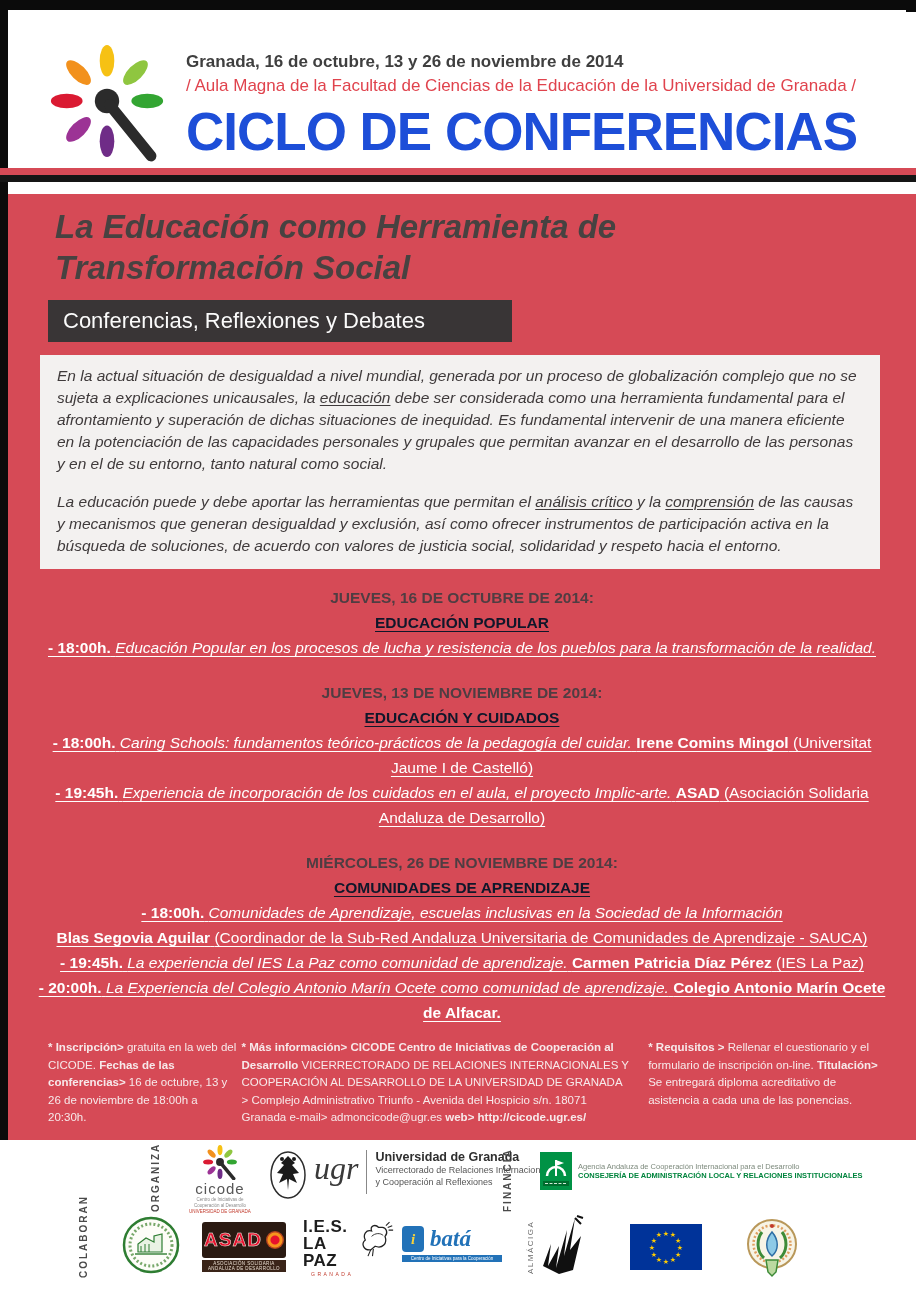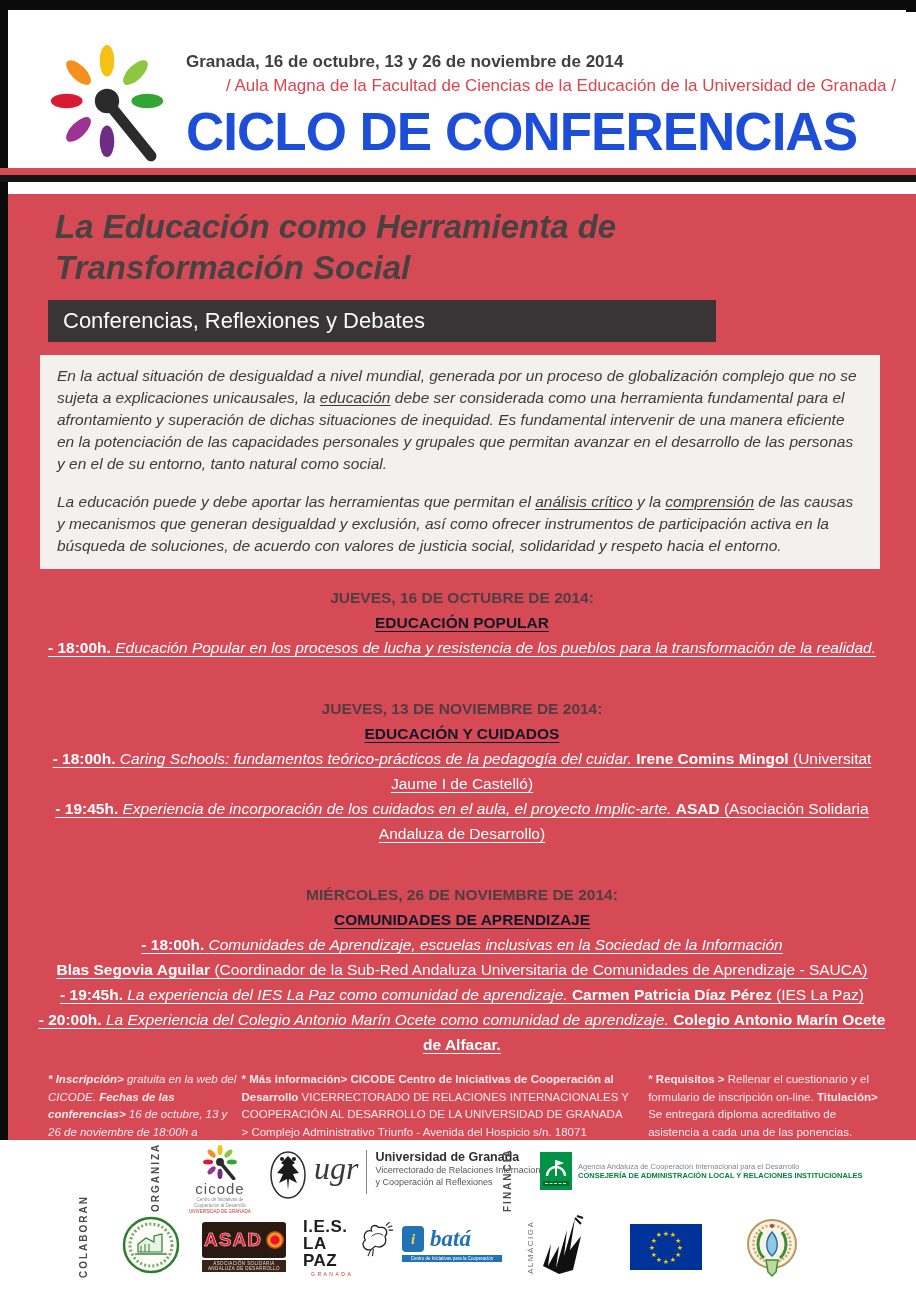--- a/index.html
+++ b/index.html
@@ -8,50 +8,50 @@
   
   .frame-top{position:absolute;left:0;top:0;width:916px;height:10px;background:#0b0b0b;}
   .frame-left{position:absolute;left:0;top:0;width:8px;height:1140px;background:#0b0b0b;}
   .frame-right{position:absolute;right:0;top:0;width:10px;height:182px;background:#0b0b0b;}
 
   
   .header{position:absolute;left:8px;top:12px;width:912px;height:158px;background:#fff;}
   .spark-logo{position:absolute;left:38px;top:28px;}
   .header-text{position:absolute;left:178px;top:40px;width:710px;}
   .date-line{font-size:17px;font-weight:bold;color:#3f3f3f;margin:0 0 4px 0;}
-  .venue-line{font-size:17px;color:#e0434d;margin:0;text-align:right;}
+  .venue-line{font-size:17px;color:#e0434d;margin:0;}
   .big-title{font-size:53px;font-weight:bold;color:#1d4ed8;letter-spacing:-1px;margin:8px 0 0 0;line-height:1.05;white-space:nowrap;}
 
   .rule-red{position:absolute;left:0;top:168px;width:916px;height:7px;background:#d64a56;}
   .rule-black{position:absolute;left:0;top:175px;width:916px;height:7px;background:#151515;}
 
   
   .body-red{position:absolute;left:8px;top:194px;width:908px;height:958px;background:#d64a56;overflow:hidden;}
   .main-title{margin:12px 0 0 47px;max-width:640px;font-size:33px;line-height:41px;font-style:italic;font-weight:bold;color:#474241;}
-  .banner{margin:12px 0 0 40px;width:668px;height:42px;background:#393536;color:#fbfbfb;font-size:22px;display:flex;align-items:center;padding-left:15px;box-sizing:border-box;}
+  .banner{margin:12px 0 0 40px;width:464px;height:42px;background:#393536;color:#fbfbfb;font-size:22px;display:flex;align-items:center;padding-left:15px;box-sizing:border-box;}
   .intro-box{margin:13px 0 0 32px;width:840px;box-sizing:border-box;background:#f3f1f0;padding:10px 17px 12px 17px;color:#3f3a3b;font-style:italic;font-size:15.5px;line-height:22px;}
   .intro-box p{margin:0;}
   .intro-box p+p{margin-top:16px;}
   .uu{text-decoration:underline;text-underline-offset:2px;}
 
   
   .schedule{margin-top:16px;text-align:center;color:#ffffff;font-size:15.5px;line-height:25px;padding:0 22px;}
-  .sec+.sec{margin-top:36px;}
+  .sec+.sec{margin-top:20px;}
   .sec-date{font-weight:bold;color:#4f3d42;margin:0;}
   .sec-topic{font-weight:bold;color:#0f172a;margin:0;text-decoration:underline;text-underline-offset:3px;}
   .ev{margin:0;}
   .ev.u{text-decoration:underline;text-underline-offset:3px;text-decoration-thickness:1px;}
   .t{font-weight:bold;text-align:right;}
   .ti{font-style:italic;}
   .sp{font-weight:bold;}
 
   
   .notes{display:flex;margin:14px 30px 0 40px;color:#f7e9ea;font-size:11.5px;line-height:17.5px;}
   .note{margin:0;}
-  .note-1{width:196px;margin-right:4px;font-style:italic;}
+  .note-1{width:196px;margin-right:4px;}
   .note-2{width:402px;margin-right:18px;}
   .note-3{width:246px;}
   .b{font-weight:bold;}
 
   
   .footer{position:absolute;left:0;top:1140px;width:916px;height:152px;background:#fff;}
   .vlabel{position:absolute;writing-mode:vertical-rl;transform:rotate(180deg);font-size:10px;font-weight:bold;color:#4a4a4a;letter-spacing:2px;}
   .lbl-organiza{left:150px;top:10px;height:62px;}
   .lbl-financia{left:502px;top:10px;height:62px;}
   .lbl-colaboran{left:78px;top:74px;height:64px;}

